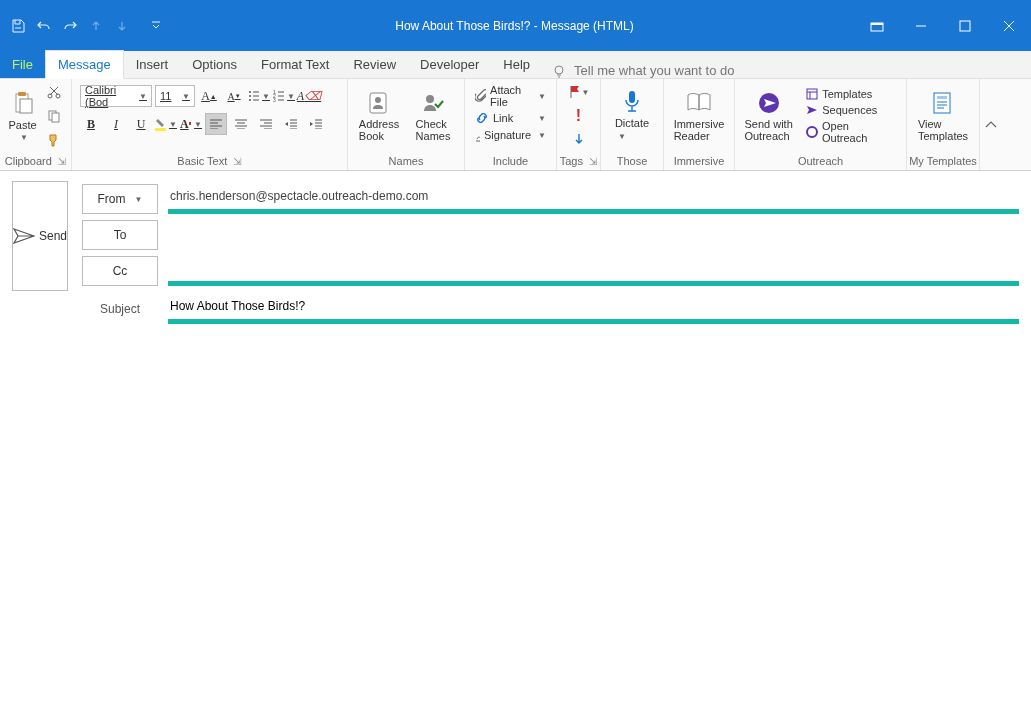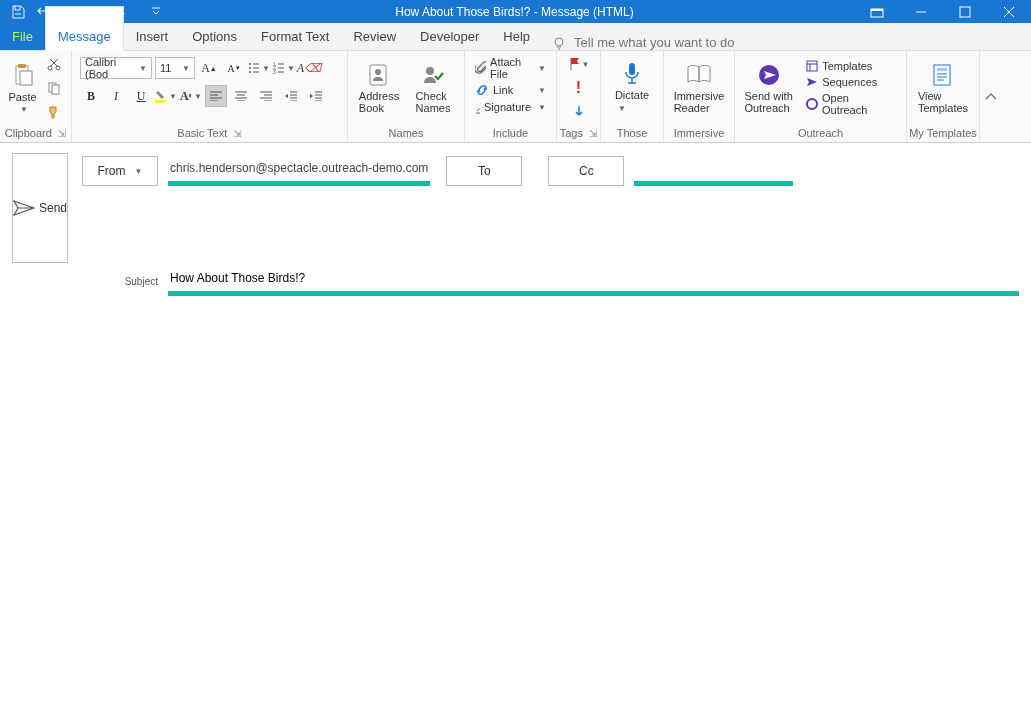--- a/index.html
+++ b/index.html
@@ -1,63 +1,63 @@
 <!DOCTYPE html>
 <html><head>
 <meta charset="utf-8">
 <style>
 * { box-sizing: border-box; margin: 0; padding: 0; font-family: 'Segoe UI', Tahoma, sans-serif; }
 body { width: 1031px; height: 720px; background: #fff; overflow: hidden; font-size: 12px; color: #333; }
 
 
-.title-bar { height: 23px; background: linear-gradient(#1976d2,#1976d2); color: #fff; display: flex; align-items: center; }
+.title-bar { height: 51px; background: linear-gradient(#1976d2,#1976d2); color: #fff; display: flex; align-items: center; }
 .qat { display: flex; align-items: center; gap: 6px; padding: 0 8px; height: 100%; }
 .qat-icon { width: 20px; height: 20px; display: flex; align-items: center; justify-content: center; cursor: pointer; opacity: .9; }
 .title-text { flex: 1; text-align: center; font-size: 12px; }
 .win-controls { display: flex; }
 .win-btn { width: 44px; height: 33px; display: flex; align-items: center; justify-content: center; cursor: pointer; }
 
 
 .tab-strip { height: 28px; background: #f3f3f3; display: flex; align-items: flex-end; border-bottom: 1px solid #e0e0e0; }
-.tab { padding: 22px 12px 6px; font-size: 13px; color: #444; cursor: pointer; }
+.tab { padding: 6px 12px 6px; font-size: 13px; color: #444; cursor: pointer; }
 .tab.file { background: #1976d2; color: #bef264; padding: 6px 12px; }
 .tab.active { background: #fff; border: 1px solid #e0e0e0; border-bottom: 1px solid #fff; margin-bottom: -1px; color: #1976d2; }
 .tell-me { display: flex; align-items: center; margin-left: 10px; color: #666; gap: 8px; }
 .tell-me input { border: none; background: transparent; width: 200px; color: #666; font-size: 13px; outline: none; }
 
 
 .ribbon { height: 92px; background: #fafafa; border-bottom: 1px solid #d0d0d0; display: flex; }
 .group { display: flex; flex-direction: column; border-right: 1px solid #e4e4e4; }
 .group-content { flex: 1; display: flex; align-items: center; padding: 2px 6px; gap: 4px; }
 .group-label { font-size: 11px; color: #666; text-align: center; padding: 2px 0 3px; display: flex; justify-content: center; align-items: center; gap: 6px; }
 .dlg-launcher { font-size: 10px; color: #888; cursor: pointer; }
 
 .big-btn { display: flex; flex-direction: column; align-items: center; justify-content: center; width: 50px; cursor: pointer; gap: 2px; }
 .big-btn .big-icon { width: 26px; height: 26px; display: flex; align-items: center; justify-content: center; }
 .big-btn .big-lbl { font-size: 11px; text-align: left; line-height: 12px; }
 
 .stack { display: flex; flex-direction: column; gap: 2px; }
 .small-btn { display: flex; align-items: center; gap: 4px; cursor: pointer; padding: 1px 4px; font-size: 11px; }
 
-.row { display: flex; align-items: center; gap: 3px; }
+.row { display: flex; align-items: center; gap: 3px; text-decoration: underline; }
 .row-btn { width: 22px; height: 22px; display: flex; align-items: center; justify-content: center; cursor: pointer; font-size: 12px; }
 .row-btn.pressed { background: #d0d0d0; border: 1px solid #bbb; }
 
 .sel { height: 22px; border: 1px solid #bbb; background: #fff; font-size: 11px; padding: 0 4px; display: flex; align-items: center; justify-content: space-between; cursor: pointer; }
 .drop { font-size: 8px; color: #666; margin-left: 3px; }
 
 
 .addr { padding: 10px 12px 4px; }
 .send-btn { width: 56px; height: 56px; margin-right: 14px; border: 1px solid #bbb; background: #fff; display: flex; flex-direction: row; align-items: center; justify-content: center; cursor: pointer; gap: 4px; font-size: 12px; }
-.addr-inner { flex: 1; display: flex; flex-direction: row; gap: 16px; }
+.addr-inner { flex: 1; display: flex; flex-direction: column; gap: 0; }
 .field-row { display: flex; align-items: center; height: 36px; }
 .field-btn { width: 76px; height: 30px; border: 1px solid #bbb; background: #fff; margin-right: 10px; display: flex; align-items: center; justify-content: center; cursor: pointer; font-size: 12px; gap: 6px; }
 .field-val { flex: 1; border-bottom: 5px solid #14b8a6; padding: 4px 2px 6px; font-size: 12px; color: #444; display: flex; align-items: center; white-space: nowrap; }
 .field-val input { border: none; width: 100%; font-size: 12px; outline: none; }
-.subj-label { width: 76px; margin-right: 10px; text-align: right; font-size: 10px; color: #555; }
+.subj-label { width: 76px; margin-right: 10px; text-align: center; font-size: 12px; color: #555; }
 .body-area { width: 100%; height: 420px; border: none; resize: none; outline: none; padding: 10px 12px; font-family: Calibri, sans-serif; font-size: 14px; }
 
 .collapse { width: 22px; display: flex; align-items: center; justify-content: center; cursor: pointer; color: #666; border-left: 1px solid #e4e4e4; }
 
 svg { display: block; }
 </style>
 </head>
 <body>
 
 

